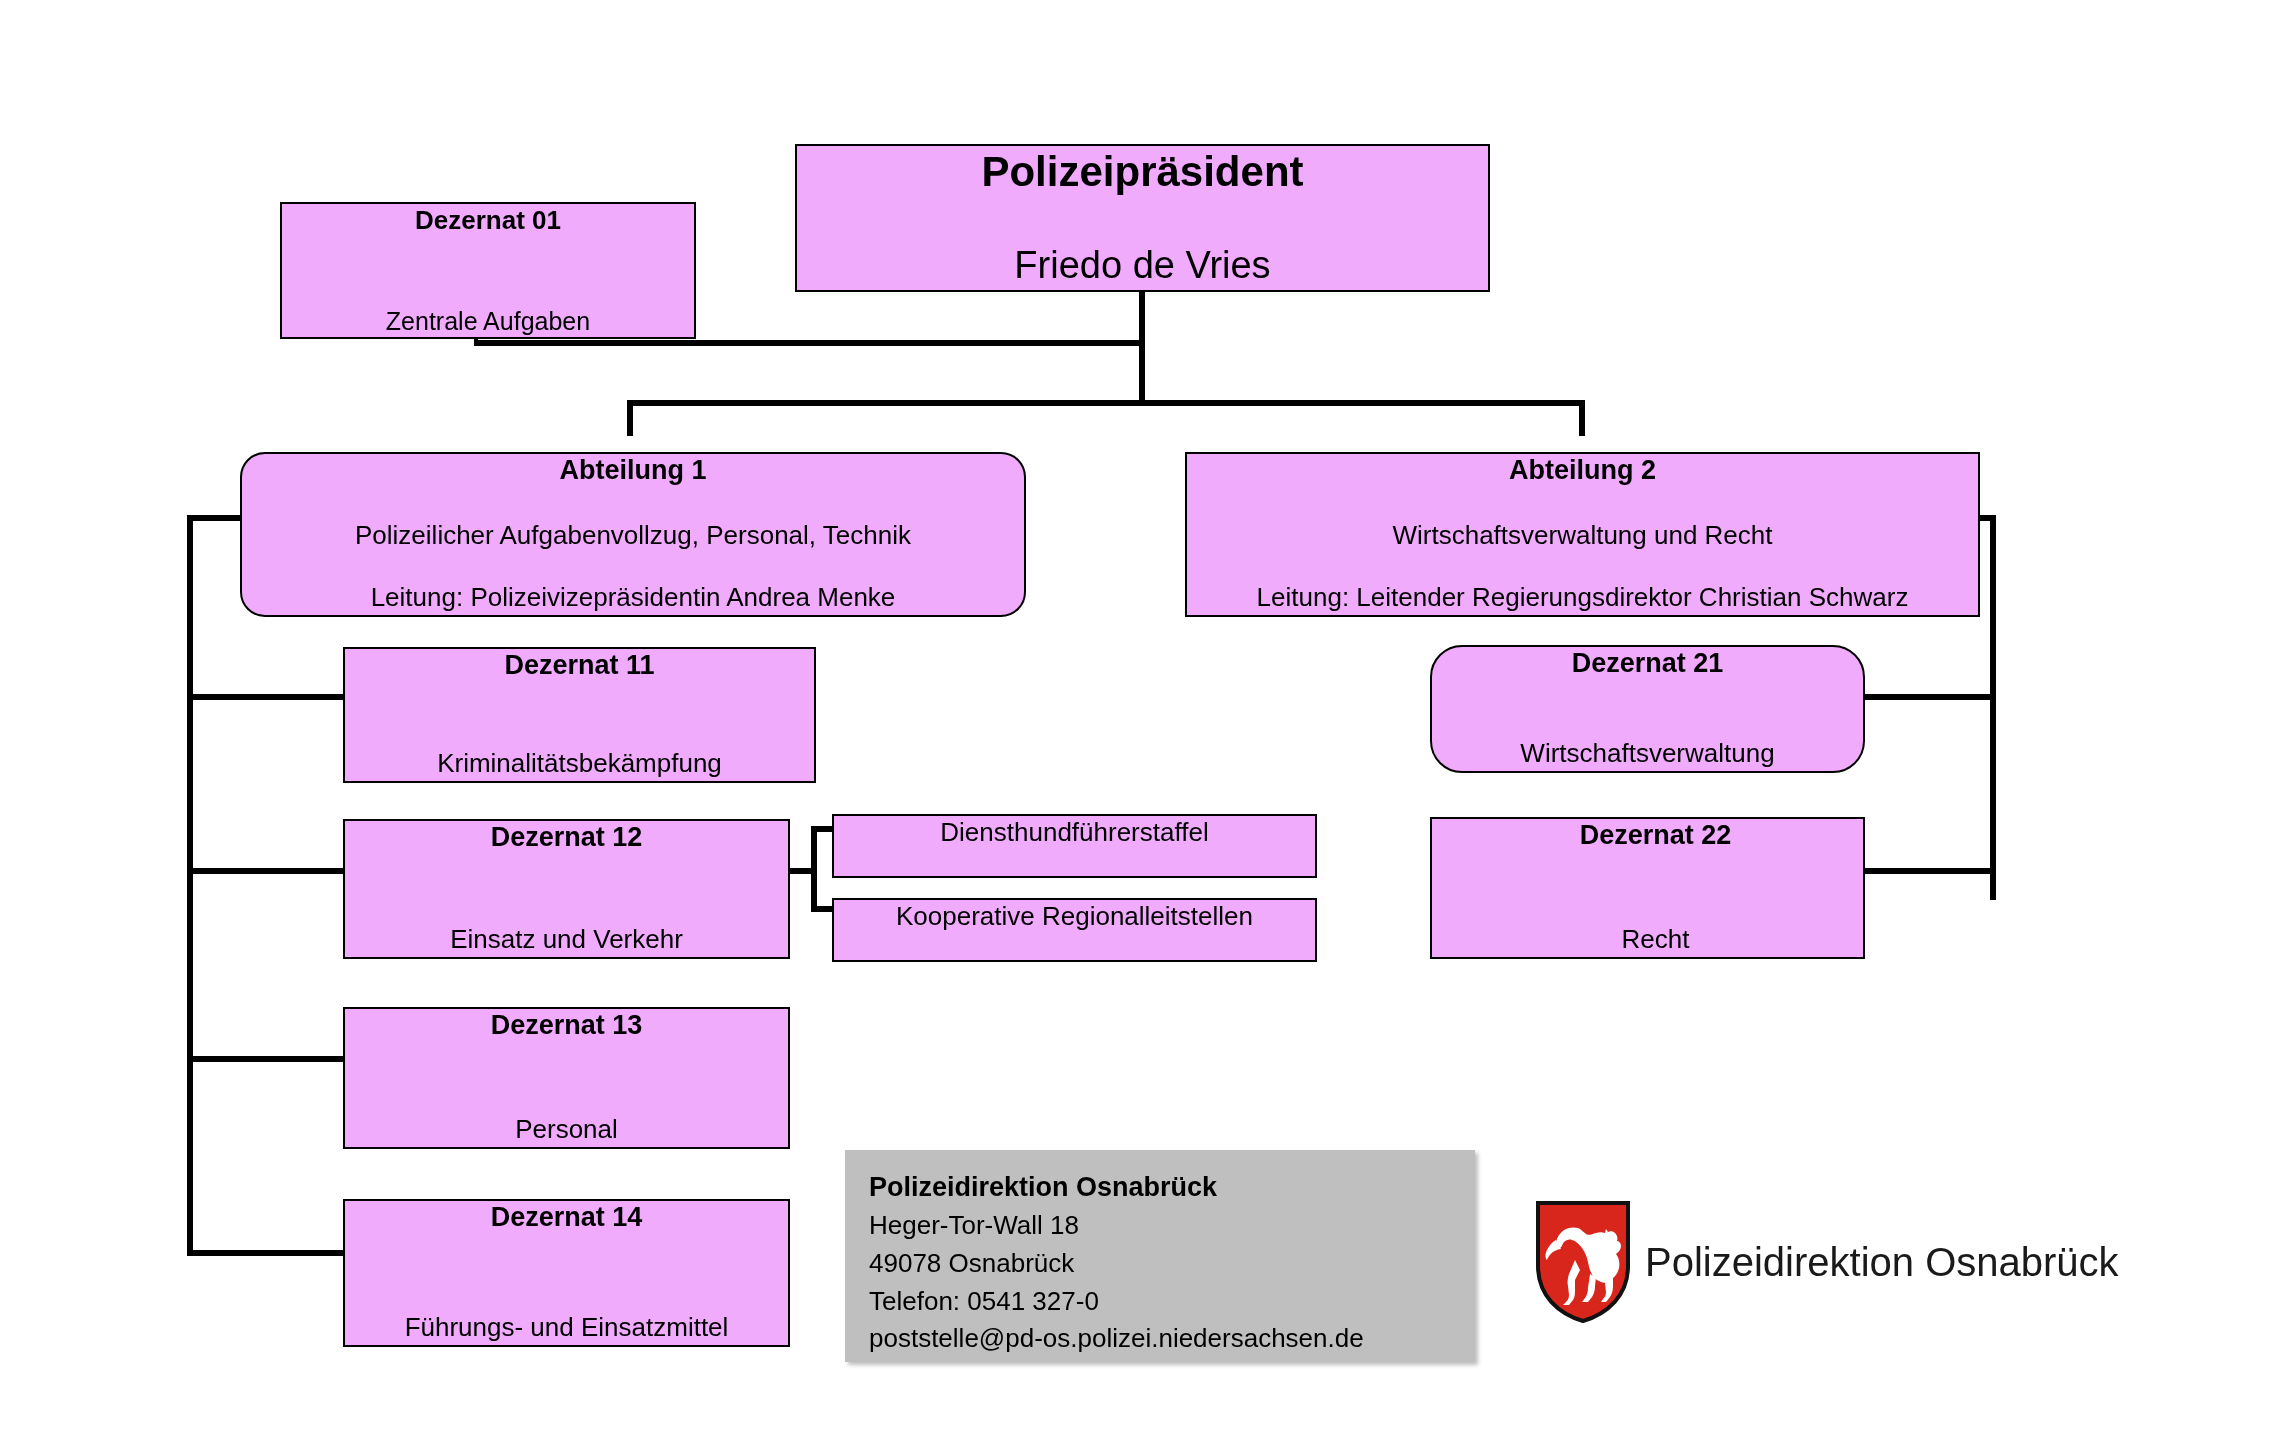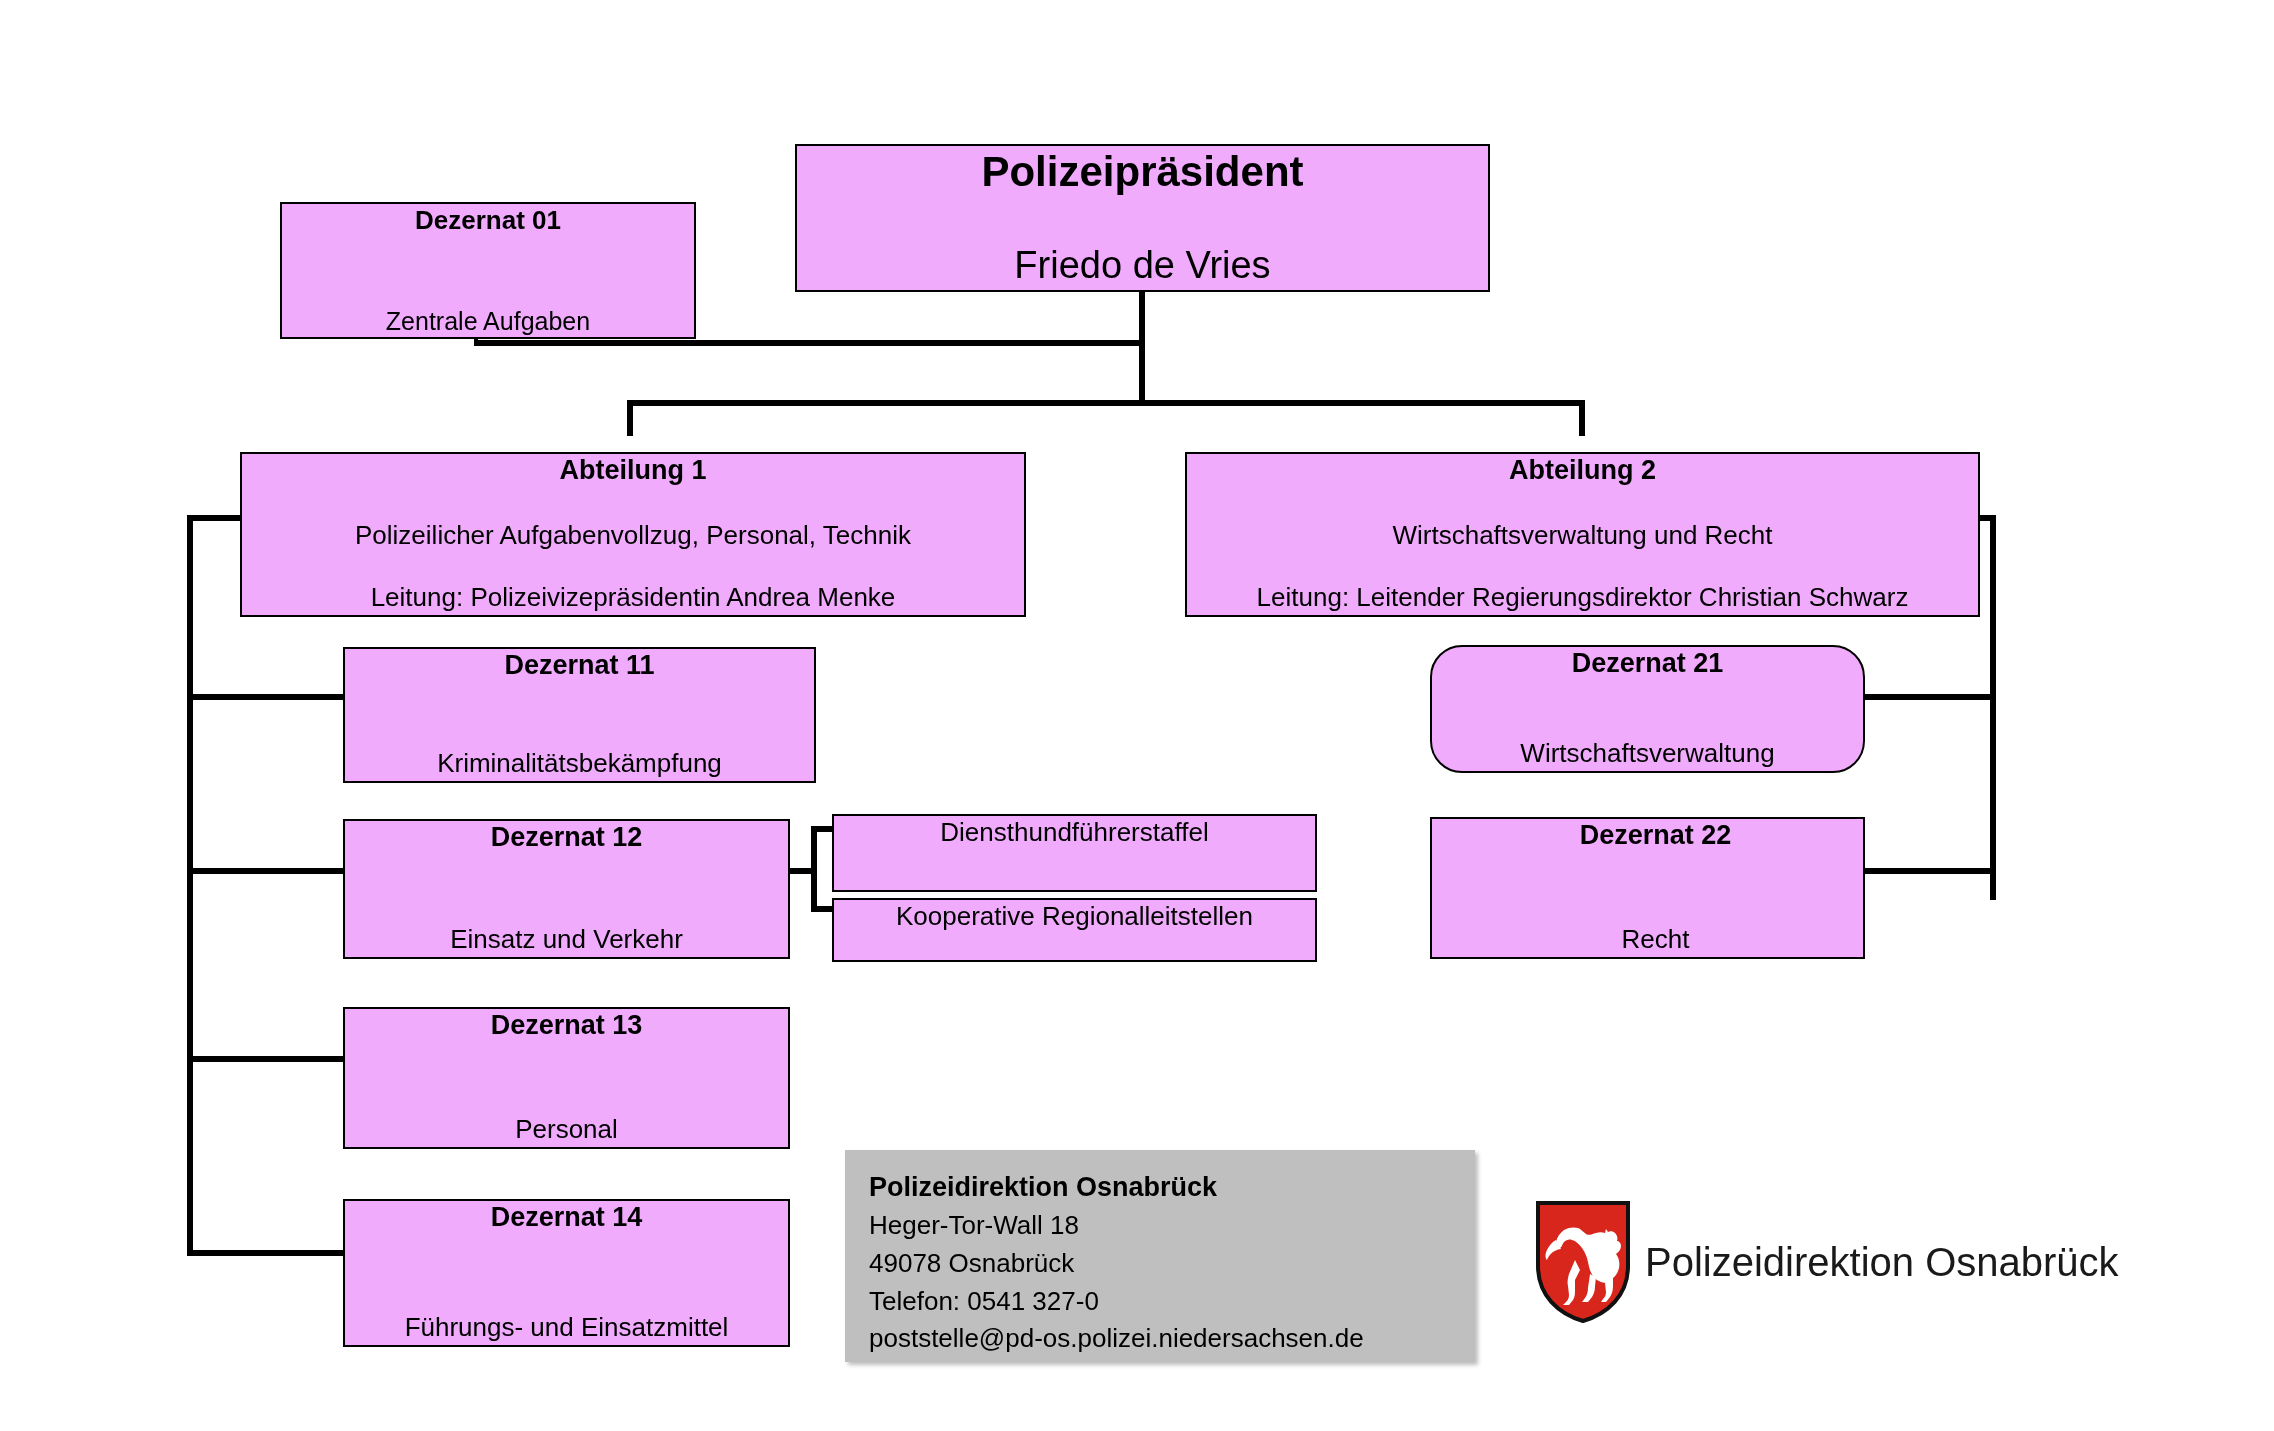--- a/index.html
+++ b/index.html
@@ -145,21 +145,21 @@
   <div class="node node-president" style="left:795px; top:125px; width:695px; height:148px;">
     <div class="t1">Polizeipräsident</div>
     <div class="t2">Friedo de Vries</div>
   </div>
 
   <div class="node node-dez01" style="left:280px; top:183px; width:416px; height:137px;">
     <div class="t1">Dezernat 01</div>
     <div class="t2">Zentrale Aufgaben</div>
   </div>
 
-  <div class="node node-abteilung" style="left:240px; top:433px; width:786px; height:165px;">
+  <div class="node node-abteilung" style="left:240px; top:433px; width:786px; height:165px;border-radius:25px;">
     <div class="t1">Abteilung 1</div>
     <div class="t2">Polizeilicher Aufgabenvollzug, Personal, Technik</div>
     <div class="t3">Leitung: Polizeivizepräsidentin Andrea Menke</div>
   </div>
 
   <div class="node node-abteilung" style="left:1185px; top:433px; width:795px; height:165px;">
     <div class="t1">Abteilung 2</div>
     <div class="t2">Wirtschaftsverwaltung und Recht</div>
     <div class="t3">Leitung: Leitender Regierungsdirektor Christian Schwarz</div>
   </div>
@@ -167,21 +167,21 @@
   <div class="node node-dez" style="left:343px; top:628px; width:473px; height:136px;">
     <div class="t1">Dezernat 11</div>
     <div class="t2">Kriminalitätsbekämpfung</div>
   </div>
 
   <div class="node node-dez" style="left:343px; top:800px; width:447px; height:140px;gap:48px;">
     <div class="t1">Dezernat 12</div>
     <div class="t2">Einsatz und Verkehr</div>
   </div>
 
-  <div class="node node-sub" style="left:832px; top:795px; width:485px; height:78px;">
+  <div class="node node-sub" style="left:832px; top:795px; width:485px; height:64px;">
     <div class="t2">Diensthundführerstaffel</div>
   </div>
 
   <div class="node node-sub" style="left:832px; top:879px; width:485px; height:64px;">
     <div class="t2">Kooperative Regionalleitstellen</div>
   </div>
 
   <div class="node node-dez" style="left:343px; top:988px; width:447px; height:142px;">
     <div class="t1">Dezernat 13</div>
     <div class="t2">Personal</div>

